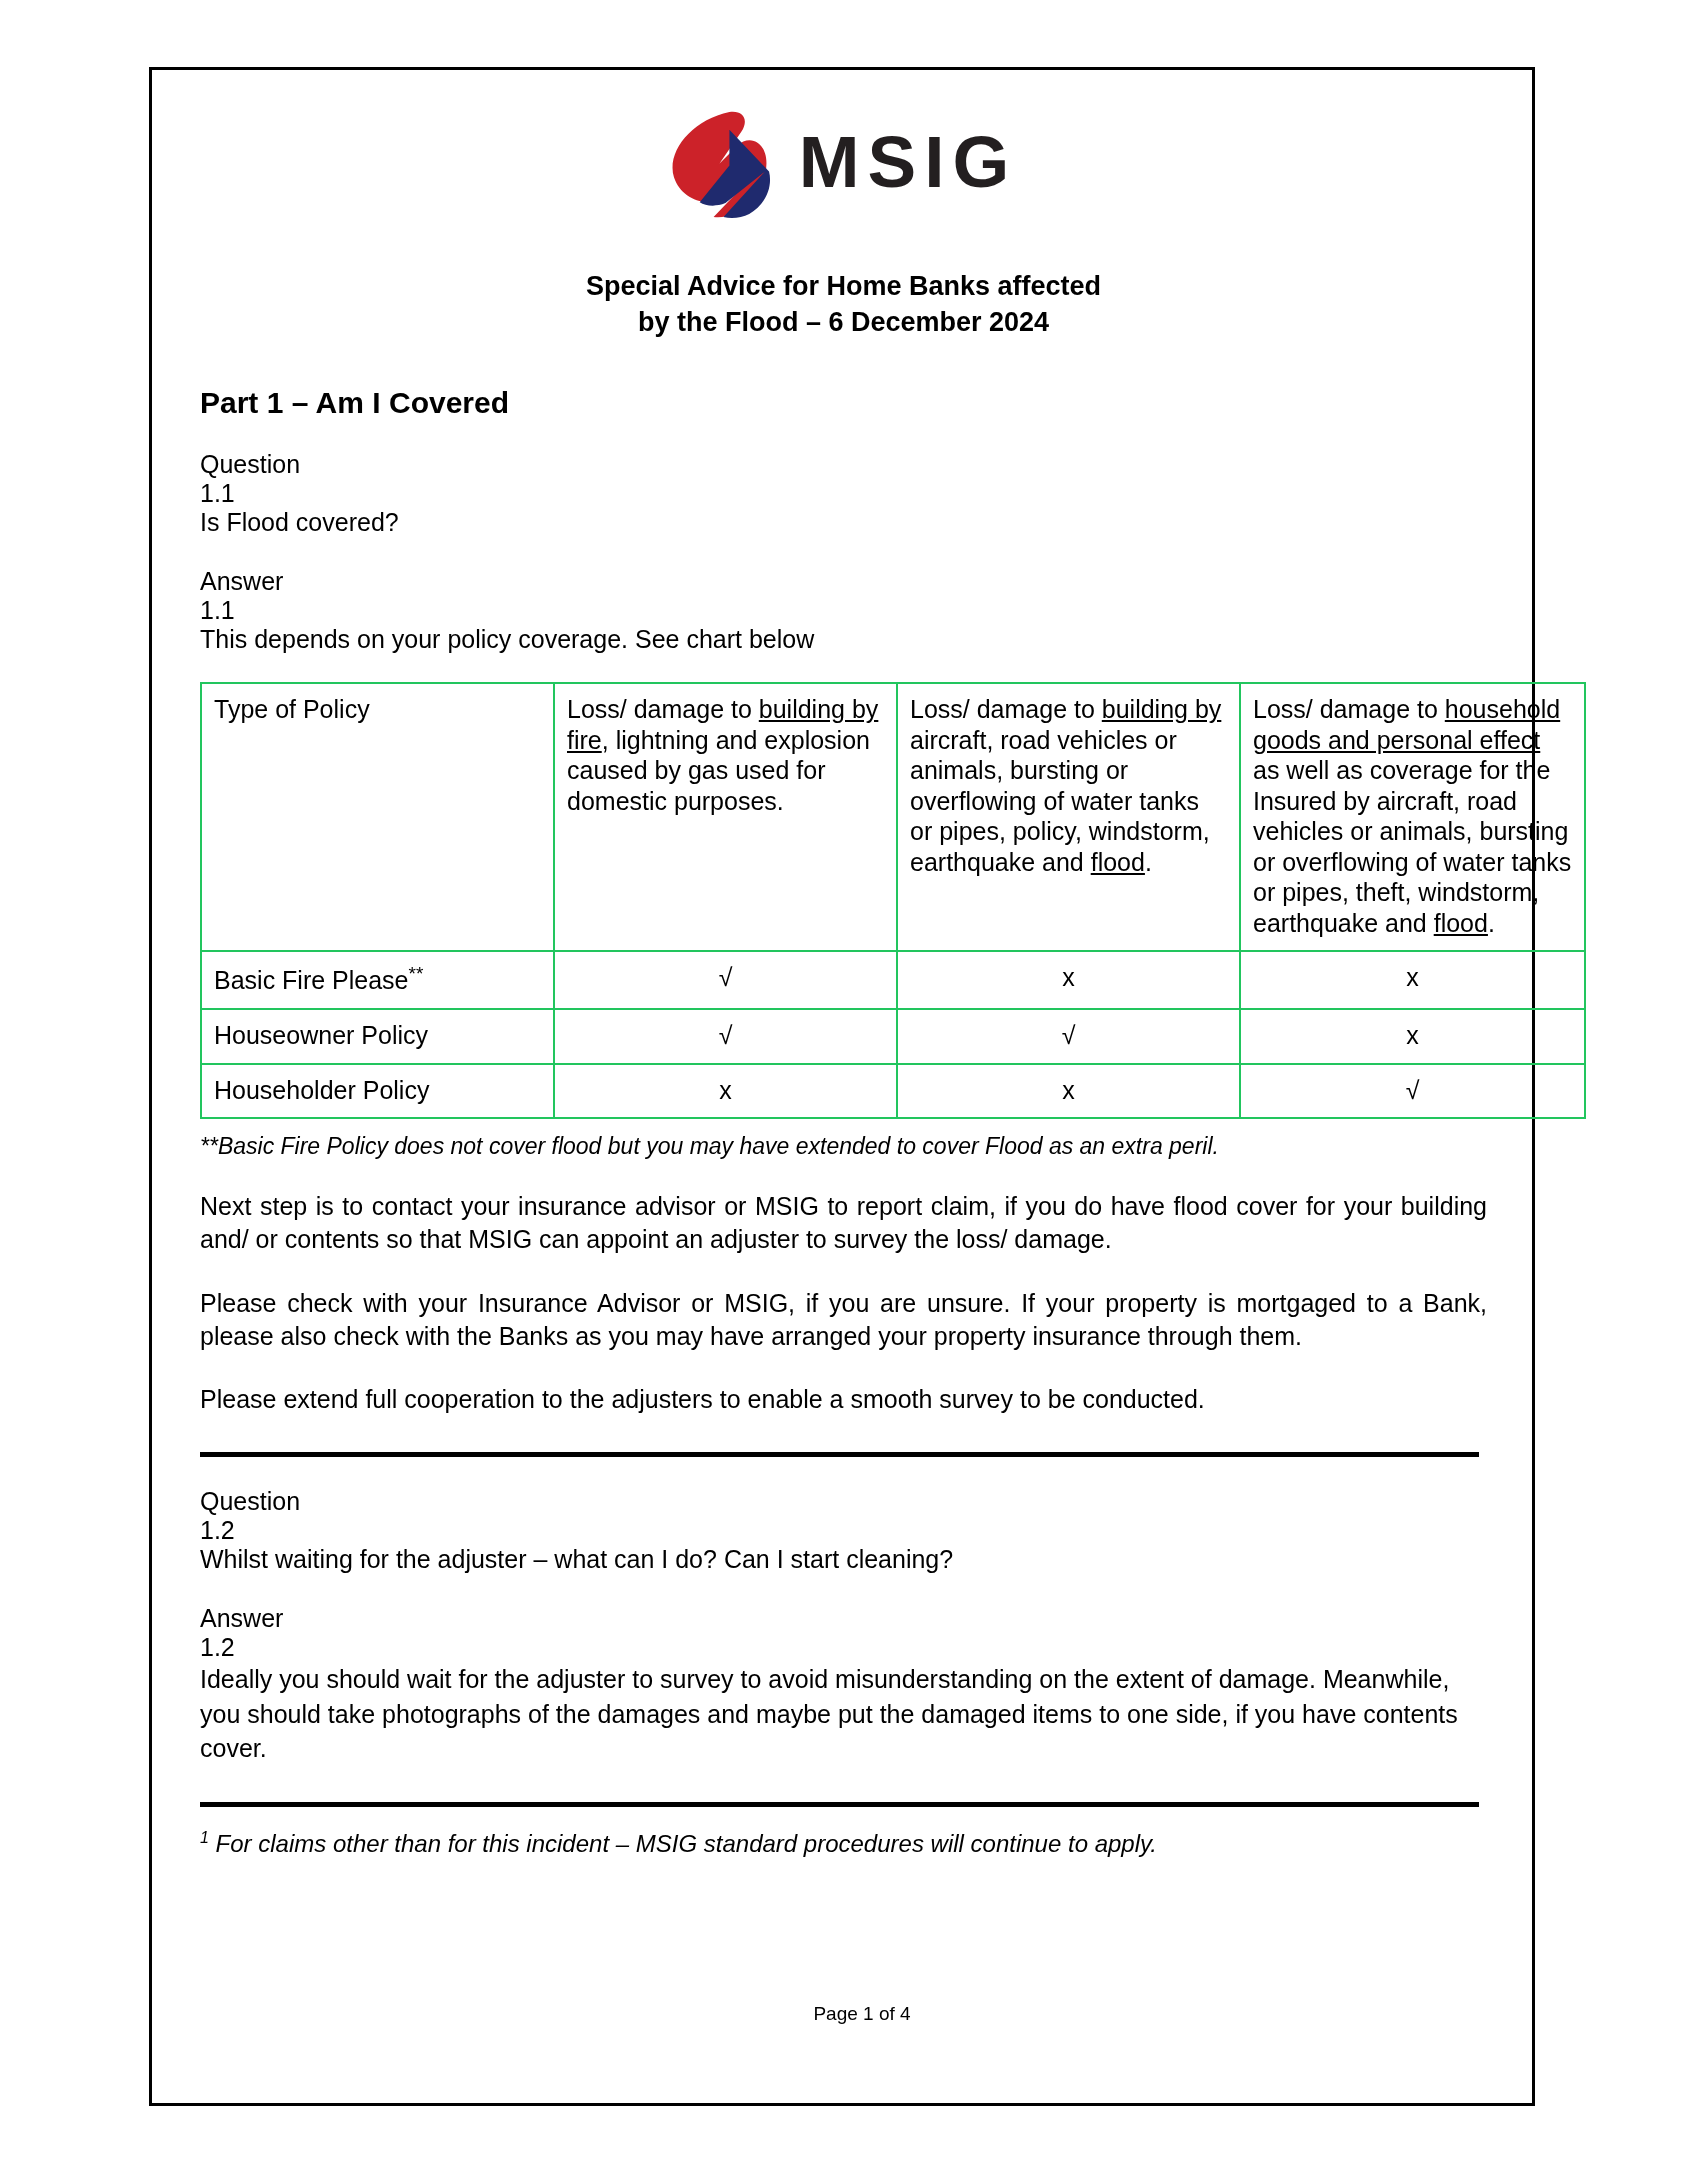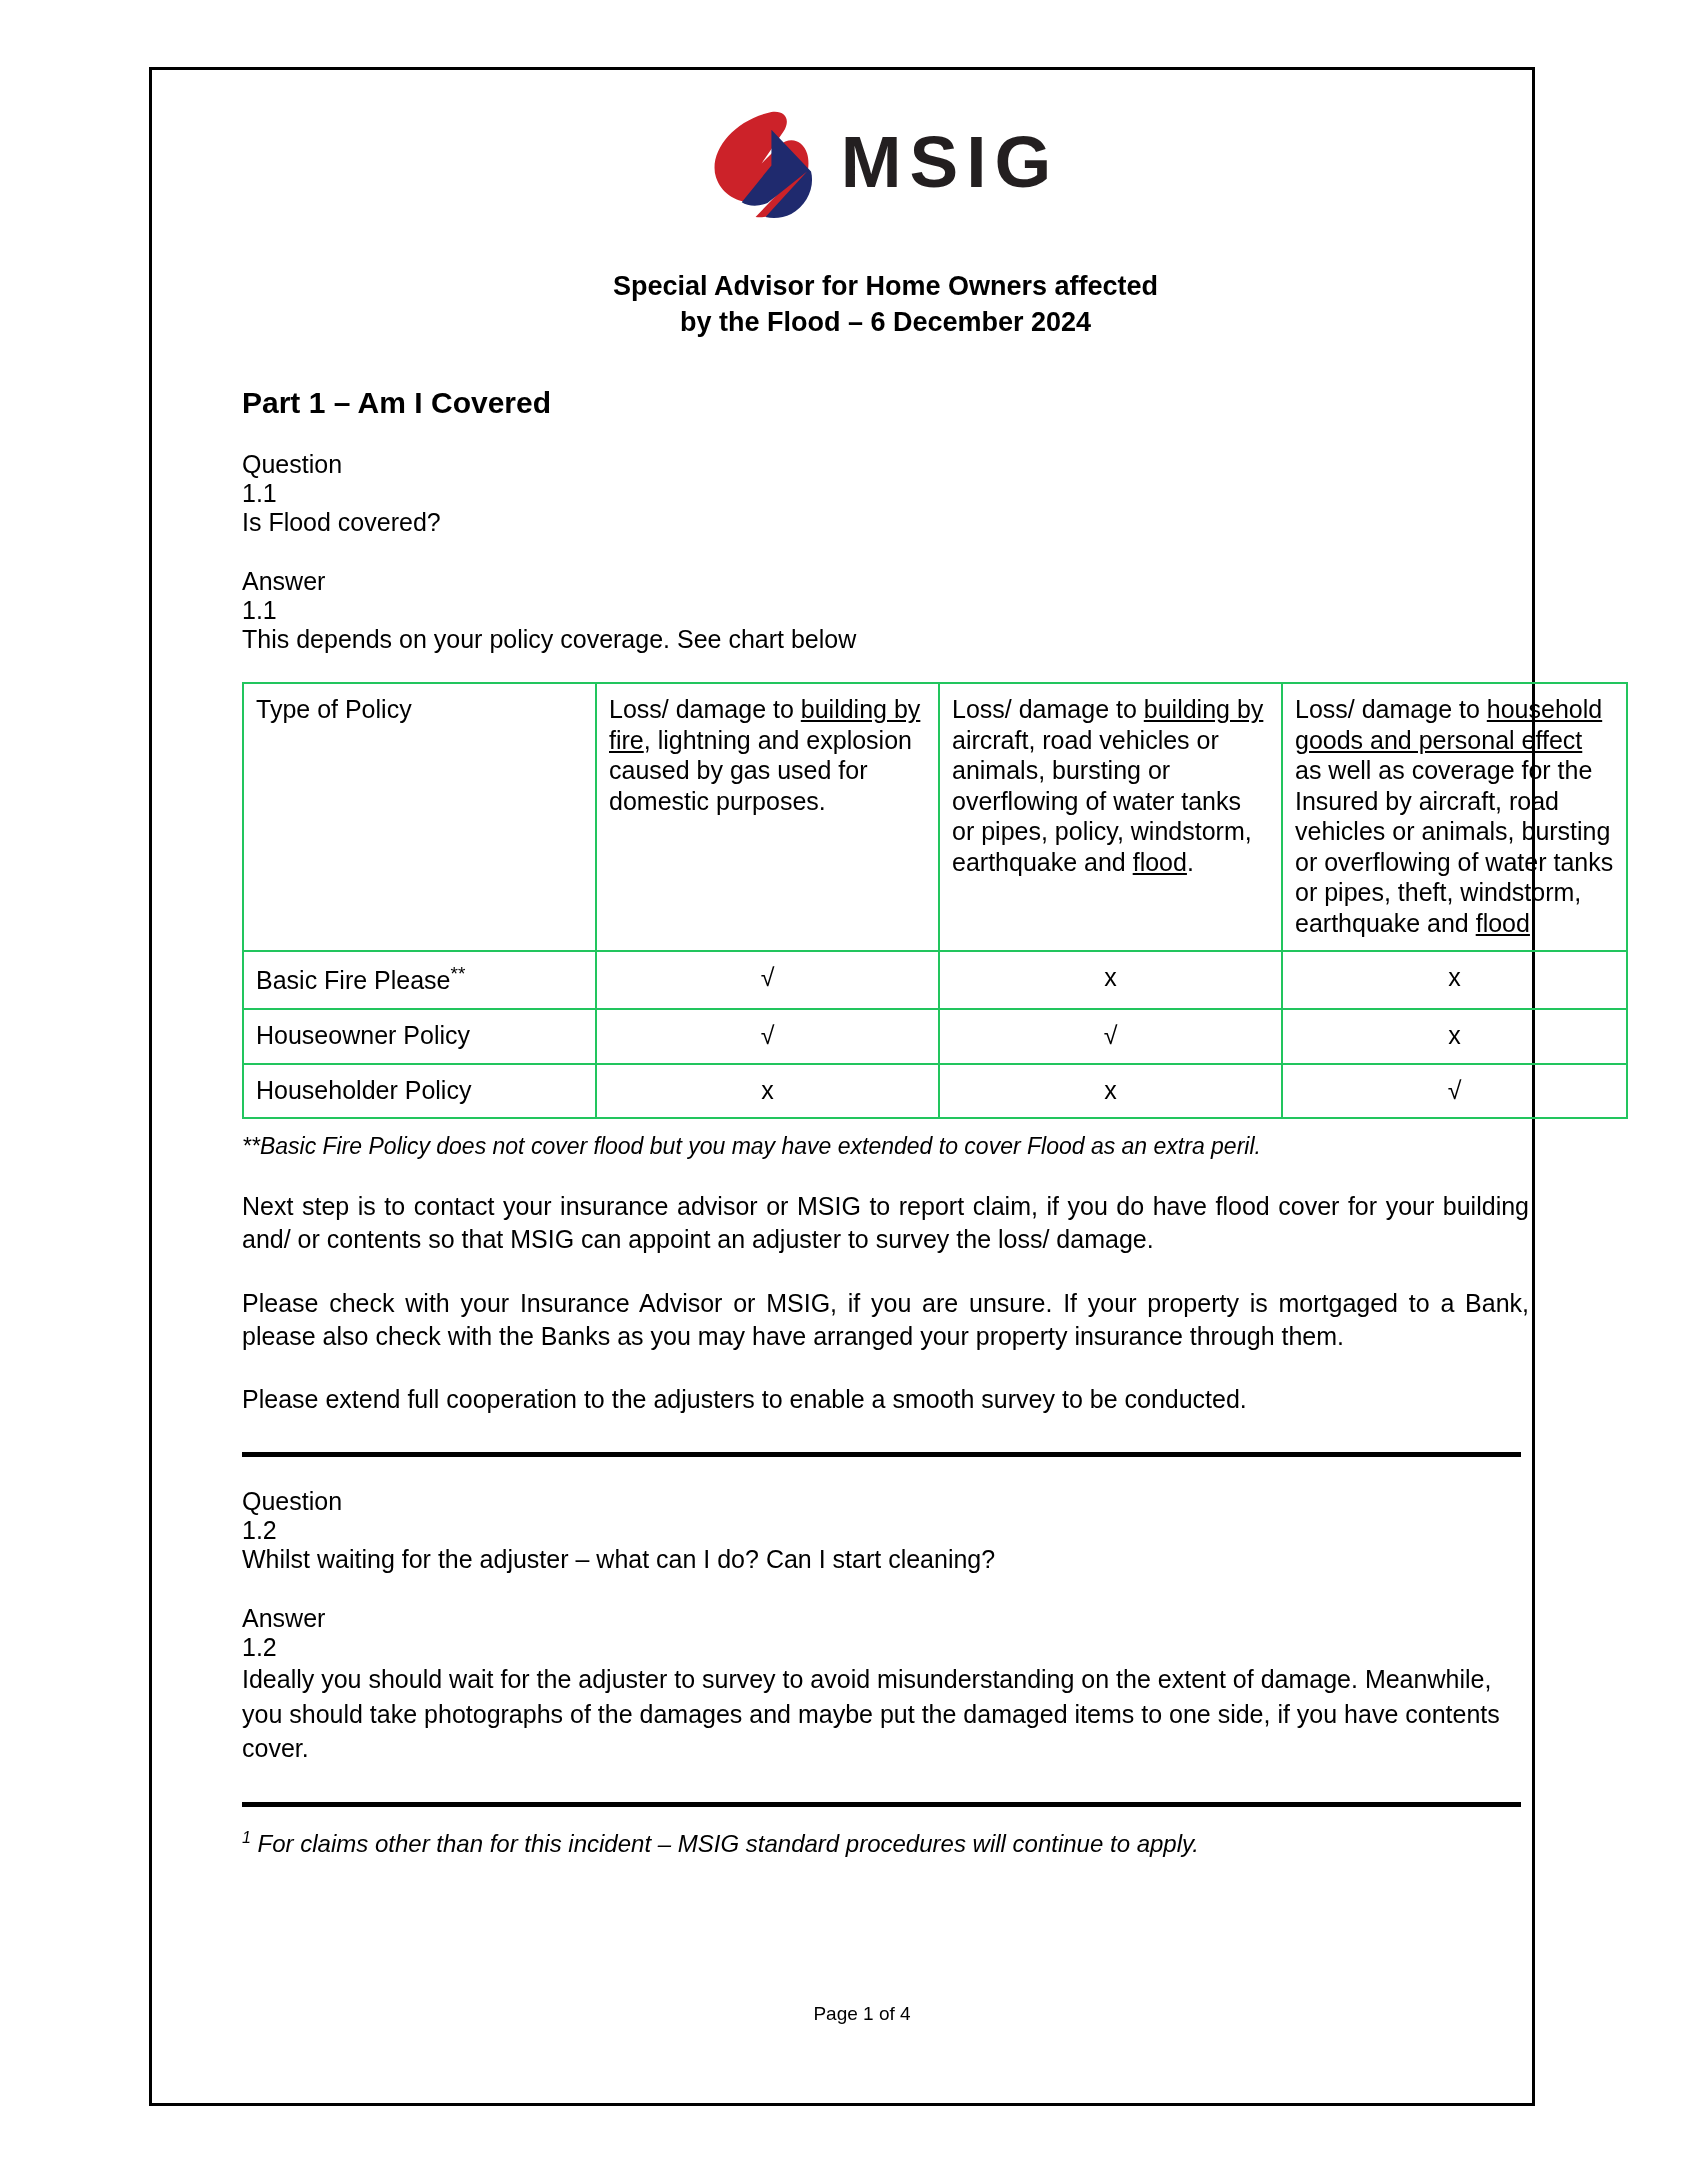--- a/index.html
+++ b/index.html
@@ -22,21 +22,20 @@
     height: 2039px;
     border: 3px solid #000000;
     box-sizing: border-box;
     background: #ffffff;
   }
   .inner {
     position: absolute;
     left: 48px;
     top: 22px;
     width: 1287px;
-    margin-left: 42px;
   }
 
   
   .logo-block {
     width: 100%;
     text-align: center;
     padding-top: 14px;
     height: 127px;
   }
   .logo-wrap {
@@ -190,21 +189,21 @@
       <div class="logo-wrap">
         <svg class="logo-mark" viewBox="0 0 104 116" aria-hidden="true">
           <path d="M60 6 C74 4 80 14 72 26 L50 58 L68 40 C78 30 92 34 96 48 C102 68 88 96 66 108 C58 112 50 113 44 112 L90 64 L46 96 C28 100 10 90 4 72 C-4 46 22 14 60 6 Z" fill="#CC2229"></path>
           <path d="M60 24 L100 66 C104 82 96 100 80 109 C72 113 62 114 54 112 L96 66 L56 98 C46 102 36 101 30 97 L60 60 Z" fill="#1F2A6E"></path>
         </svg>
         <div class="logo-text">MSIG</div>
       </div>
     </div>
 
     <div class="doc-title">
-      <div>Special Advisor for Home Owners affected</div>
+      <div>Special Advice for Home Banks affected</div>
       <div>by the Flood – 6 December 2024</div>
     </div>
 
     <div class="part-heading">Part 1 – Am I Covered</div>
 
     <div class="qa-line q11">
       <span class="qa-label">Question</span>
       <span class="qa-num">1.1</span>
       <span class="qa-body">Is Flood covered?</span>
     </div>

